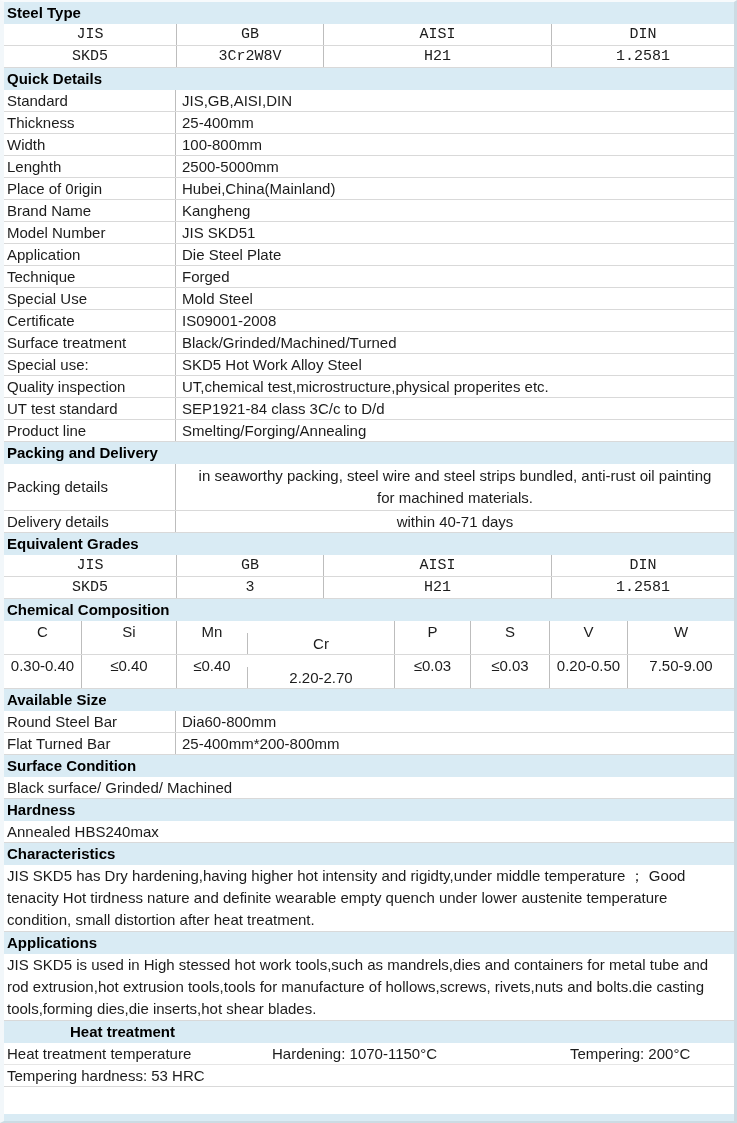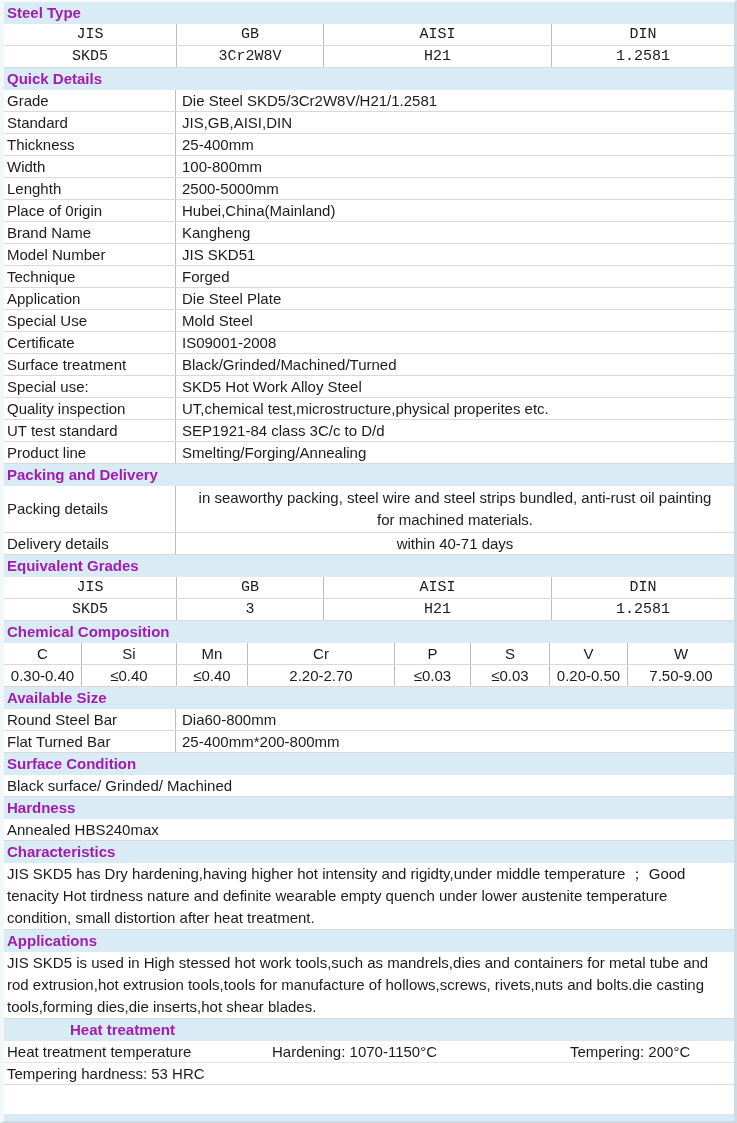--- a/index.html
+++ b/index.html
@@ -6,38 +6,38 @@
   .page {
     width:737px; height:1123px; box-sizing:border-box;
     background:#ffffff;
     border-right:3px solid #ccdbe3; border-bottom:2px solid #ccdbe3;
     border-left:4px solid #f2f7fa; border-top:2px solid #f7fafc;
     display:flex; flex-direction:column;
     font-family:"Liberation Sans","DejaVu Sans",sans-serif;
     font-size:15px; color:#1c1c1c; overflow:hidden;
   }
   .band {
-    background:#d9ebf4; color:#a21caf;
+    background:#d9ebf4; color:#000000;
     font-weight:bold; font-size:15px;
     line-height:20px; padding:1px 0 1px 3px;
     flex:none;
   }
   .band.indent { padding-left:66px; }
   .grid4 { display:flex; flex:none; border-bottom:1px solid #d9d9d9; }
   .grid4 > div { text-align:center; line-height:21px;font-family:Liberation Mono, monospace; }
   .grid4 > div:nth-child(1){ width:172px; }
   .grid4 > div:nth-child(2){ width:146px; border-left:1px solid #bdbdbd; }
   .grid4 > div:nth-child(3){ width:227px; border-left:1px solid #bdbdbd; }
   .grid4 > div:nth-child(4){ flex:1; border-left:1px solid #bdbdbd; }
   .grid8 { display:flex; flex:none; border-bottom:1px solid #d9d9d9; }
   .grid8 > div { text-align:center; line-height:21px; }
   .grid8 > div:nth-child(1){ width:77px; }
   .grid8 > div:nth-child(2){ width:94px; border-left:1px solid #bdbdbd; }
   .grid8 > div:nth-child(3){ width:70px; border-left:1px solid #bdbdbd; }
-  .grid8 > div:nth-child(4){ width:146px; border-left:1px solid #bdbdbd; }
+  .grid8 > div:nth-child(4){ width:146px; border-left:1px solid #bdbdbd;margin-top:12px; }
   .grid8 > div:nth-child(5){ width:75px; border-left:1px solid #bdbdbd; }
   .grid8 > div:nth-child(6){ width:78px; border-left:1px solid #bdbdbd; }
   .grid8 > div:nth-child(7){ width:77px; border-left:1px solid #bdbdbd; }
   .grid8 > div:nth-child(8){ flex:1; border-left:1px solid #bdbdbd; }
   .kv-row { display:flex; flex:none; border-bottom:1px solid #d9d9d9; }
   .kv-label { width:172px; flex:none; padding-left:3px; line-height:21px;
               border-right:1px solid #bdbdbd; box-sizing:border-box; }
   .kv-value { flex:1; padding-left:6px; line-height:21px; }
   .kv-value.center { text-align:center; padding:0 12px; }
   .kv-row.tall .kv-label { display:flex; align-items:center; line-height:20px; }
@@ -64,24 +64,20 @@
   </div>
   <div class="grid4">
     <div>SKD5</div>
     <div>3Cr2W8V</div>
     <div>H21</div>
     <div>1.2581</div>
   </div>
 
   <div class="band">Quick Details</div>
   <div class="kv-row">
-    <div class="kv-label">Grade</div>
-    <div class="kv-value">Die Steel SKD5/3Cr2W8V/H21/1.2581</div>
-  </div>
-  <div class="kv-row">
     <div class="kv-label">Standard</div>
     <div class="kv-value">JIS,GB,AISI,DIN</div>
   </div>
   <div class="kv-row">
     <div class="kv-label">Thickness</div>
     <div class="kv-value">25-400mm</div>
   </div>
   <div class="kv-row">
     <div class="kv-label">Width</div>
     <div class="kv-value">100-800mm</div>
@@ -96,26 +92,26 @@
   </div>
   <div class="kv-row">
     <div class="kv-label">Brand Name</div>
     <div class="kv-value">Kangheng</div>
   </div>
   <div class="kv-row">
     <div class="kv-label">Model Number</div>
     <div class="kv-value">JIS SKD51</div>
   </div>
   <div class="kv-row">
+    <div class="kv-label">Application</div>
+    <div class="kv-value">Die Steel Plate</div>
+  </div>
+  <div class="kv-row">
     <div class="kv-label">Technique</div>
     <div class="kv-value">Forged</div>
-  </div>
-  <div class="kv-row">
-    <div class="kv-label">Application</div>
-    <div class="kv-value">Die Steel Plate</div>
   </div>
   <div class="kv-row">
     <div class="kv-label">Special Use</div>
     <div class="kv-value">Mold Steel</div>
   </div>
   <div class="kv-row">
     <div class="kv-label">Certificate</div>
     <div class="kv-value">IS09001-2008</div>
   </div>
   <div class="kv-row">

